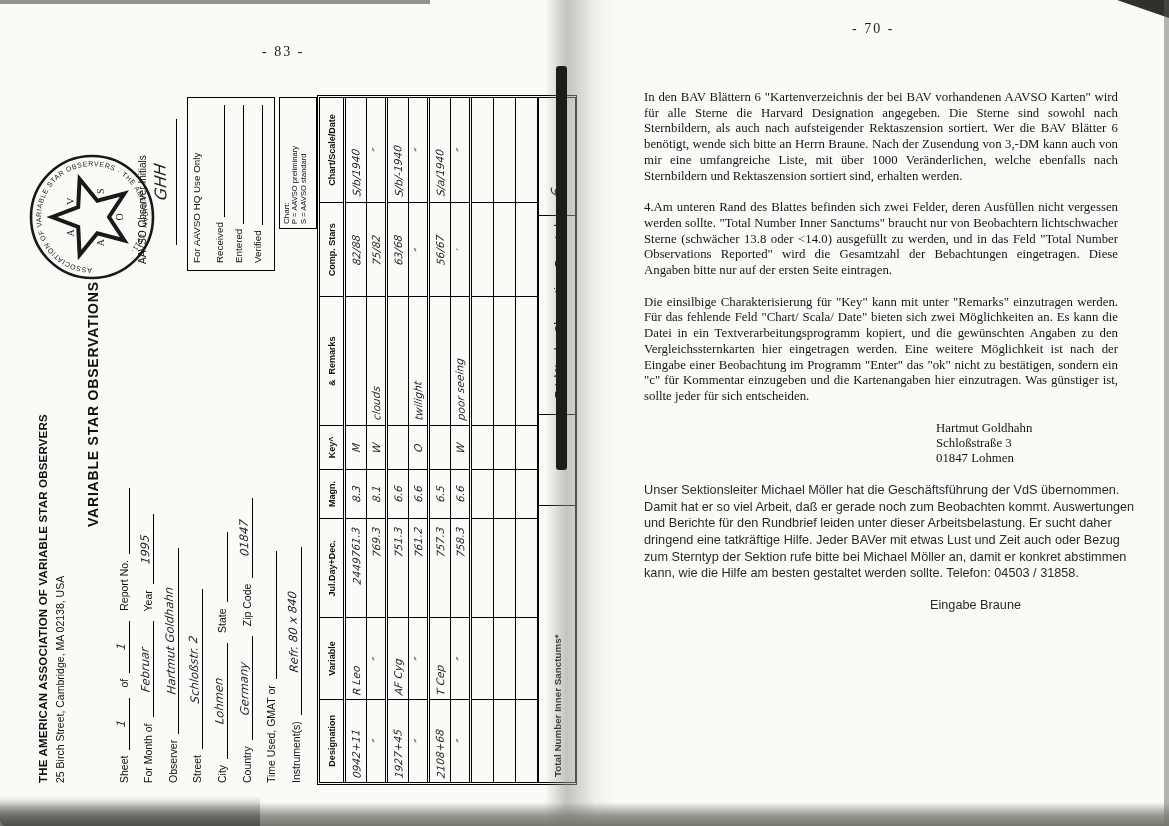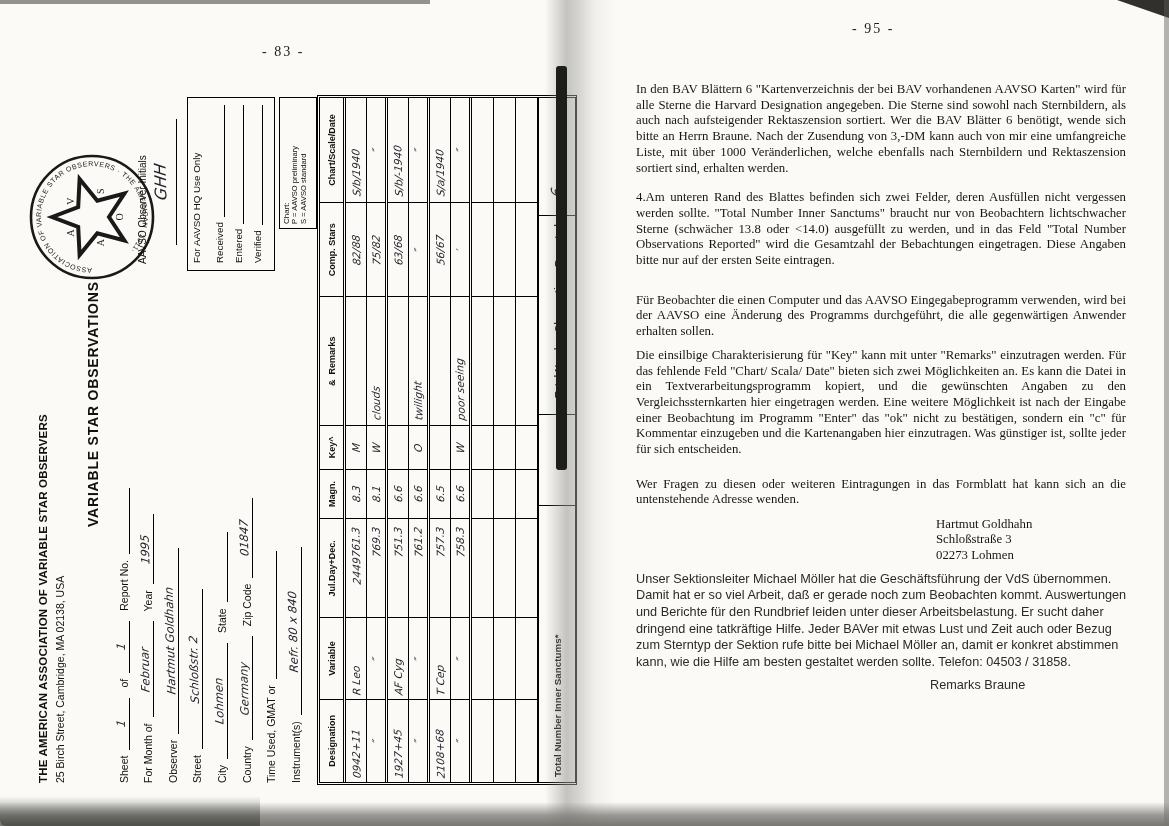--- a/index.html
+++ b/index.html
@@ -77,39 +77,39 @@
   .tdata .hw{font-size:10.5px;}
   .tempty{height:22px;border-bottom:1px solid #000;}
   .tempty .tcell{height:100%;}
   .ttotal{height:38px;align-items:center;border-top:2px solid #000;margin-top:-1px;}
   .tt-label{font-size:9.8px;font-weight:bold;display:flex;align-items:center;}
   .tt-box{border-left:1.5px solid #000;height:100%;display:flex;align-items:center;}
 
   
   .article{position:absolute;left:628px;top:74px;width:506px;
     font-family:"Liberation Serif",serif;font-size:12.8px;line-height:15.7px;color:#161616;}
-  .article p{margin:8px;text-align:justify;}
+  .article p{margin:16px;text-align:justify;}
   .article .gap14{margin-top:14px;}
   .article .gap24{margin-top:24px;}
   .article .gap19{margin-top:19px;}
   .addr{margin-top:9px;margin-left:308px;line-height:15.2px;}
   .sec-head{margin-top:66px;text-align:center;font-family:"Liberation Sans",sans-serif;
     font-weight:bold;font-size:13.2px;color:#1a1a1a;}
   .sec-body{margin-top:13px;font-family:"Liberation Sans",sans-serif;font-size:12.7px;
     line-height:16.6px;text-align:left !important;color:#2a2a2a;width:500px;}
   .sec-sign{margin-top:7px;margin-left:302px;font-family:"Liberation Sans",sans-serif;
     font-size:12.7px;color:#2a2a2a;}
 </style>
 </head>
 <body>
 
 <div class="stage">
 
   <div class="pageno" id="pageno-left">-  83  -</div>
-  <div class="pageno" id="pageno-right">-  95  -</div>
+  <div class="pageno" id="pageno-right">-  70  -</div>
 
   <div class="form-rot">
 
     <div class="org-title">THE AMERICAN ASSOCIATION OF VARIABLE STAR OBSERVERS</div>
     <div class="org-addr">25 Birch Street, Cambridge, MA 02138, USA</div>
     <div class="form-title">VARIABLE STAR OBSERVATIONS</div>
 
     <div class="seal">
       <svg viewBox="-65 -65 130 130">
         <circle cx="0" cy="0" r="61" fill="none" stroke="#191919" stroke-width="2.6"></circle>
@@ -394,30 +394,28 @@
           <div class="tt-box" style="width: 118px; padding-left: 18px;">
             <span class="hw" style="font-size: 15px;">6</span>
           </div>
         </div>
       </div>
   </div>
 
   <div class="article">
     <p>In den BAV Blättern 6 "Kartenverzeichnis der bei BAV vorhandenen AAVSO Karten" wird für alle Sterne die Harvard Designation angegeben. Die Sterne sind sowohl nach Sternbildern, als auch nach aufsteigender Rektaszension sortiert. Wer die BAV Blätter 6 benötigt, wende sich bitte an Herrn Braune. Nach der Zusendung von 3,-DM kann auch von mir eine umfangreiche Liste, mit über 1000 Veränderlichen, welche ebenfalls nach Sternbildern und Rektaszension sortiert sind, erhalten werden.</p>
     <p class="gap14">4.Am unteren Rand des Blattes befinden sich zwei Felder, deren Ausfüllen nicht vergessen werden sollte. "Total Number Inner Sanctums" braucht nur von Beobachtern lichtschwacher Sterne (schwächer 13.8 oder &lt;14.0) ausgefüllt zu werden, und in das Feld "Total Number Observations Reported" wird die Gesamtzahl der Bebachtungen eingetragen. Diese Angaben bitte nur auf der ersten Seite eintragen.</p>
-    <p class="gap24">Für Beobachter die einen Computer und das AAVSO Eingegabeprogramm verwenden, wird bei der AAVSO eine Änderung des Programms durchgeführt, die alle gegenwärtigen Anwender erhalten sollen.</p>
     <p>Die einsilbige Charakterisierung für "Key" kann mit unter "Remarks" einzutragen werden. Für das fehlende Feld "Chart/ Scala/ Date" bieten sich zwei Möglichkeiten an. Es kann die Datei in ein Textverarbeitungsprogramm kopiert, und die gewünschten Angaben zu den Vergleichssternkarten hier eingetragen werden. Eine weitere Möglichkeit ist nach der Eingabe einer Beobachtung im Programm "Enter" das "ok" nicht zu bestätigen, sondern ein "c" für Kommentar einzugeben und die Kartenangaben hier einzutragen. Was günstiger ist, sollte jeder für sich entscheiden.</p>
-    <p class="gap19">Wer Fragen zu diesen oder weiteren Eintragungen in das Formblatt hat kann sich an die untenstehende Adresse wenden.</p>
     <div class="addr">
       <div>Hartmut Goldhahn</div>
       <div>Schloßstraße  3</div>
-      <div>02273  Lohmen</div>
+      <div>01847  Lohmen</div>
     </div>
     <p class="sec-body">Unser Sektionsleiter Michael Möller hat die Geschäftsführung der VdS übernommen. Damit hat er so viel Arbeit, daß er gerade noch zum Beobachten kommt. Auswertungen und Berichte für den Rundbrief  leiden unter dieser Arbeitsbelastung. Er sucht daher dringend eine tatkräftige Hilfe. Jeder BAVer mit etwas Lust und Zeit auch  oder  Bezug zum Sterntyp der Sektion rufe bitte bei Michael Möller an, damit er konkret abstimmen kann, wie die Hilfe am besten gestaltet werden sollte. Telefon: 04503 / 31858.</p>
-    <div class="sec-sign">Remarks Braune</div>
+    <div class="sec-sign">Eingabe Braune</div>
   </div>
 
   <div class="gutter"></div>
   <div class="fold-bar"></div>
   <div class="edge-top-line"></div>
   <div class="edge-top-right"></div>
   <div class="edge-right"></div>
   <div class="edge-bottom"></div>
   <div class="edge-bottom-left"></div>
 </div>

